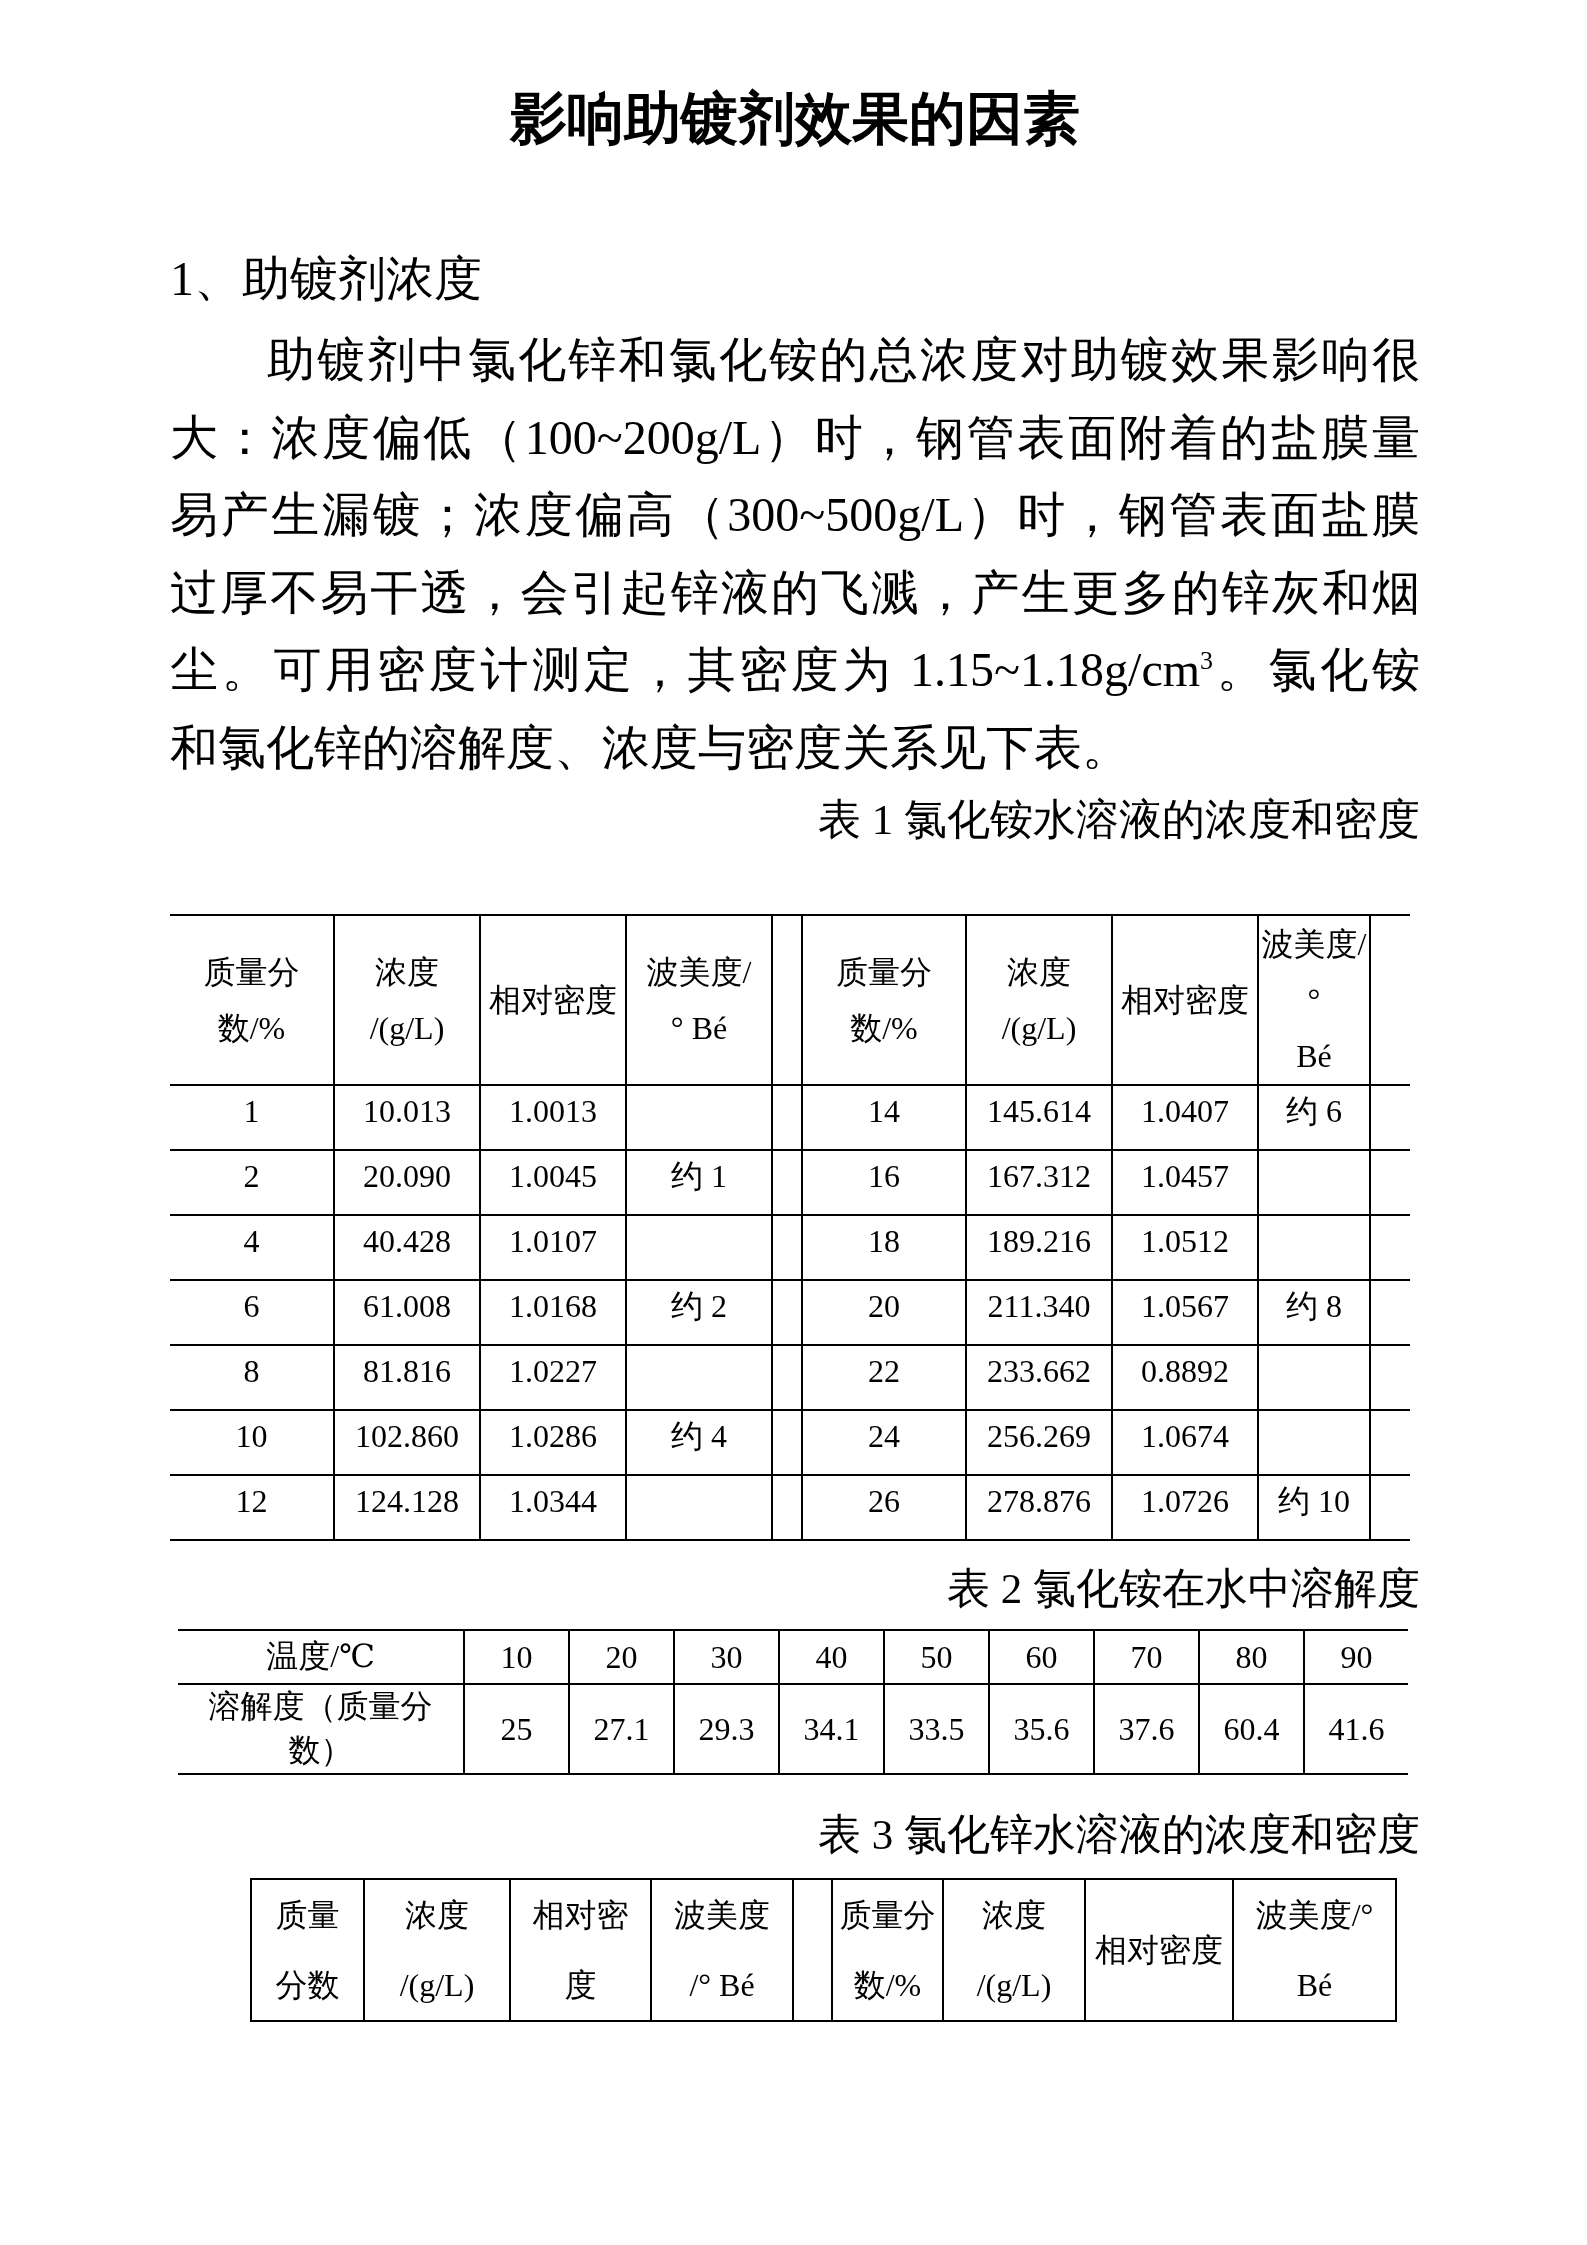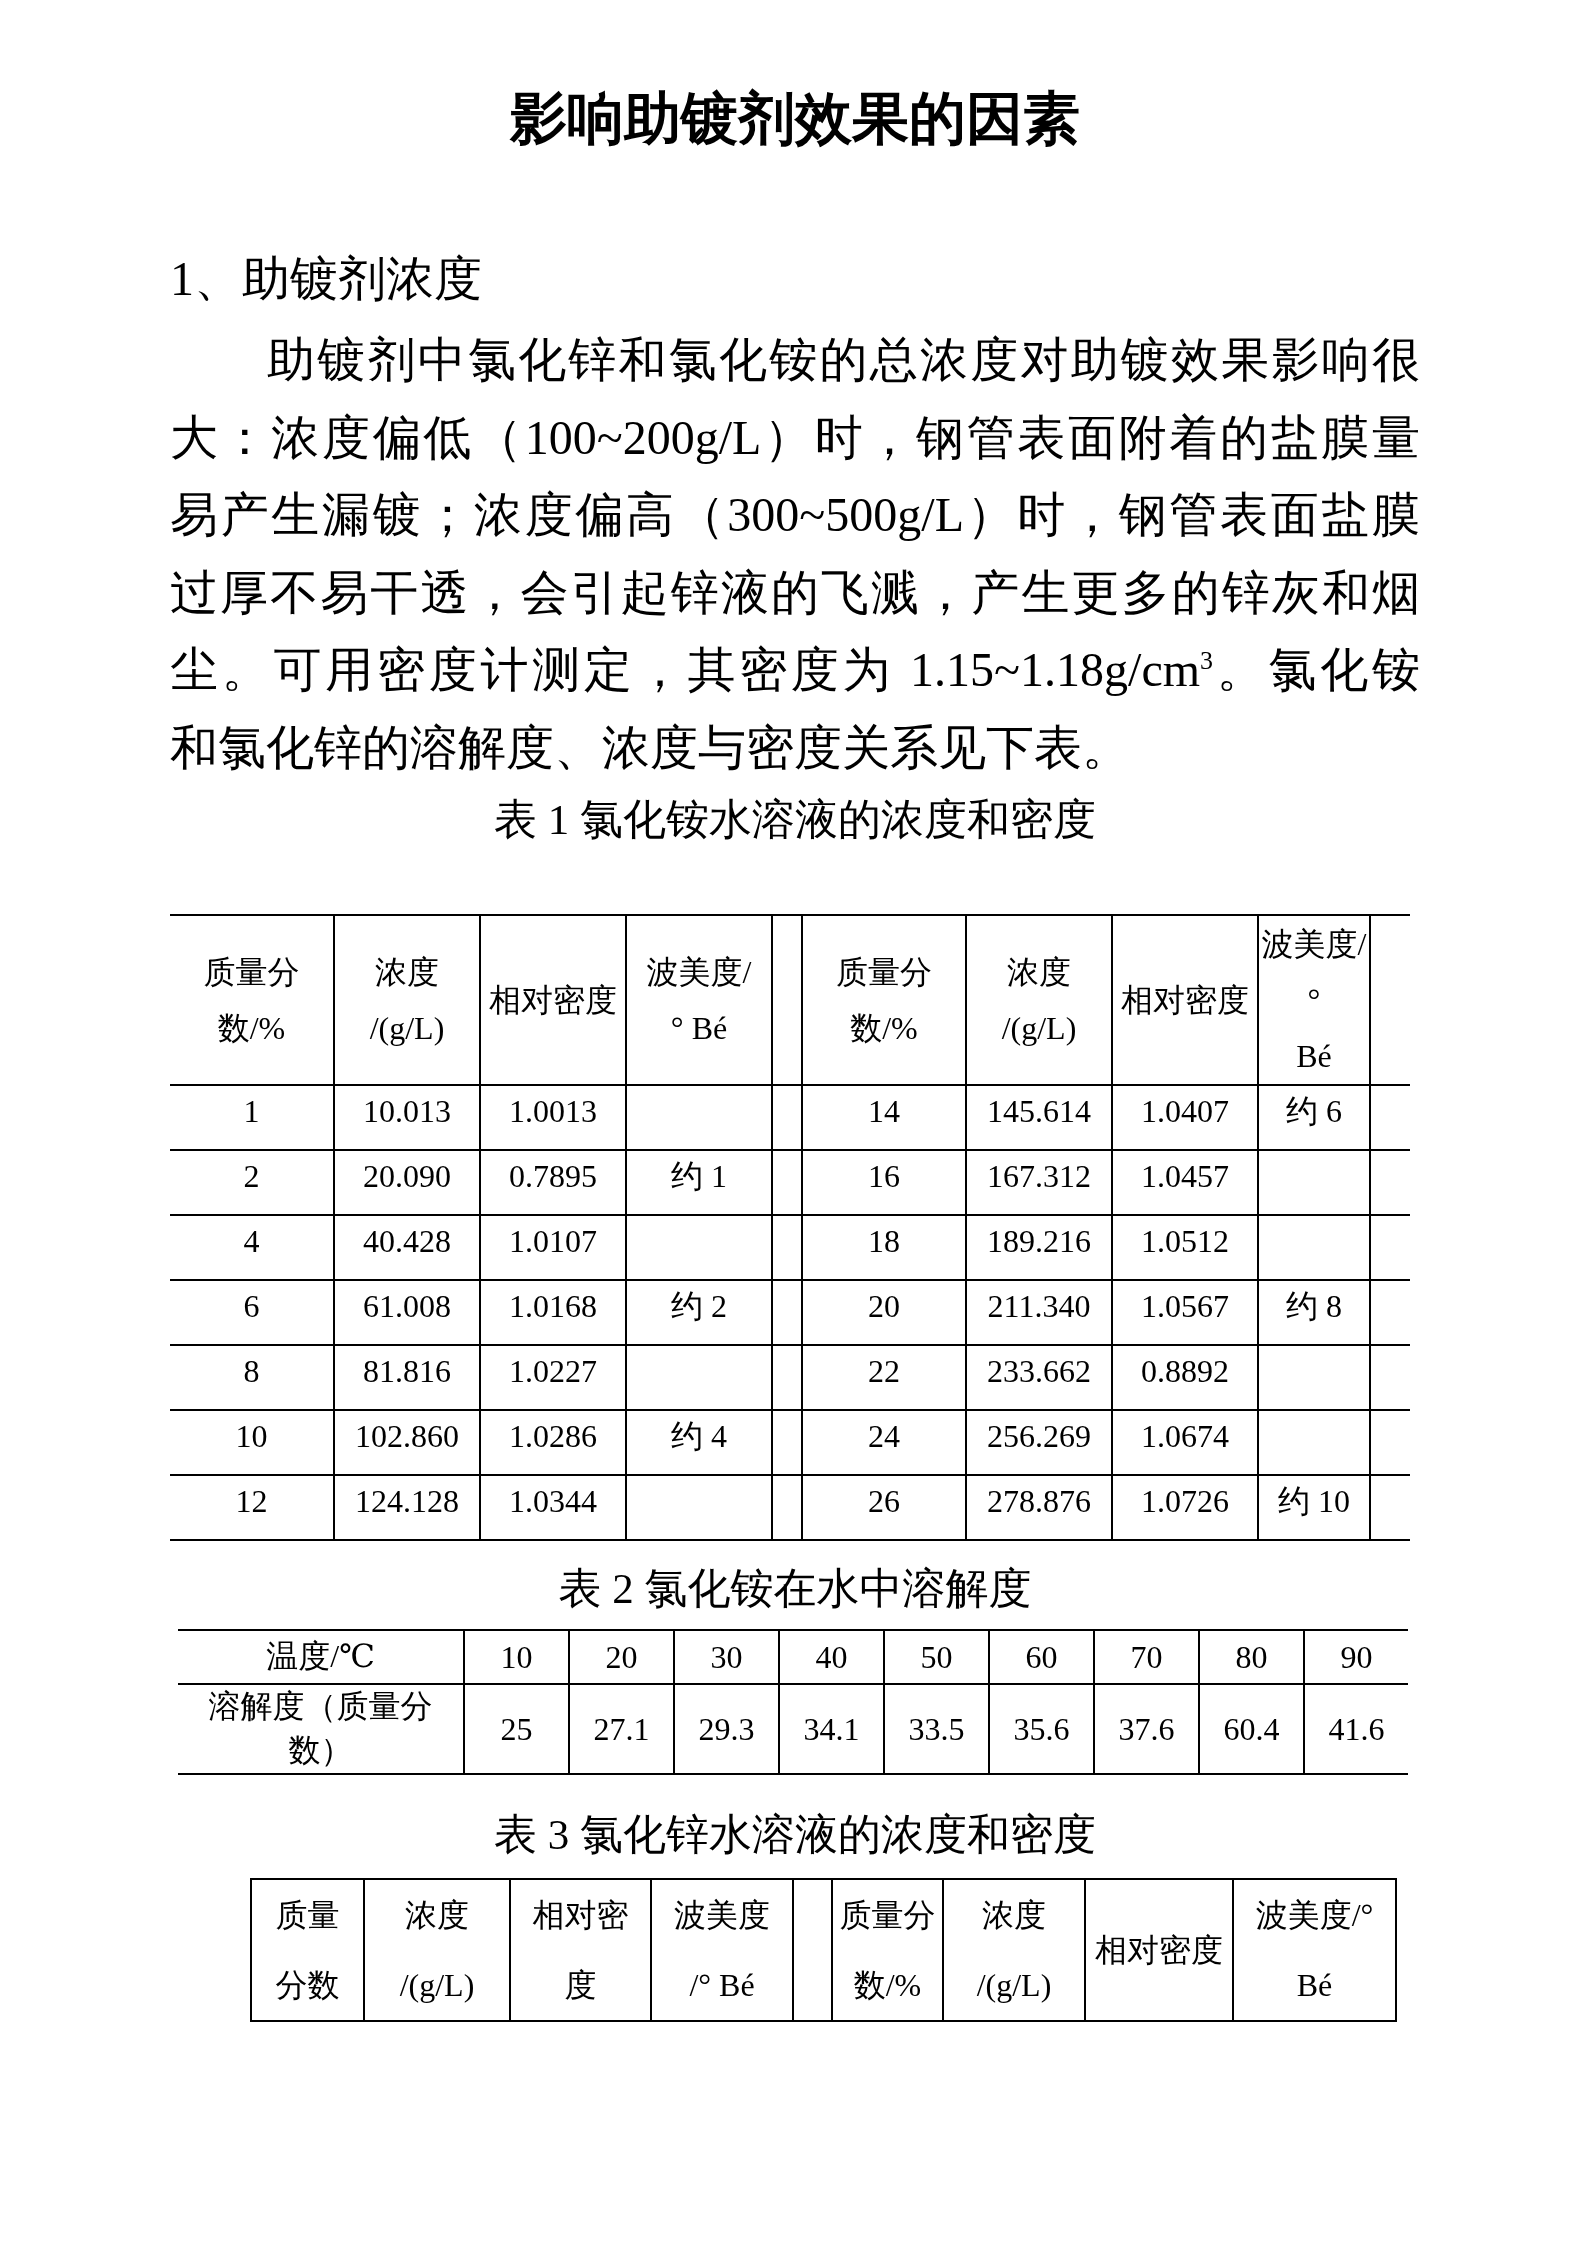--- a/index.html
+++ b/index.html
@@ -20,21 +20,21 @@
   }
   .para{margin-top:16px}
   .pline{
     font-size:48px;line-height:77.5px;height:77.5px;
     text-align:justify;text-align-last:justify;white-space:nowrap;
   }
   .pline-first{text-indent:97px}
   .pline-last{text-align-last:left}
   sup.msup{font-size:26px;vertical-align:super;line-height:0}
 
-  .caption{font-size:43px;line-height:52px;text-align:center}
+  .caption{font-size:43px;line-height:52px;text-align:right}
   .cap1{margin-top:8px}
   .cap2{margin-top:22px}
   .cap3{margin-top:34px}
 
   table{border-collapse:collapse;table-layout:fixed;font-size:32px}
   td{
     border:2px solid #000;text-align:center;white-space:pre-line;
     overflow:hidden;padding:0;
   }
   #table1{width:1240px;margin-top:68px}
@@ -114,21 +114,21 @@
             <td></td>
             <td>14</td>
             <td>145.614</td>
             <td>1.0407</td>
             <td>约 6</td>
             <td></td>
           </tr>
           <tr>
             <td>2</td>
             <td>20.090</td>
-            <td>0.7895</td>
+            <td>1.0045</td>
             <td>约 1</td>
             <td></td>
             <td>16</td>
             <td>167.312</td>
             <td>1.0457</td>
             <td></td>
             <td></td>
           </tr>
           <tr>
             <td>4</td>

